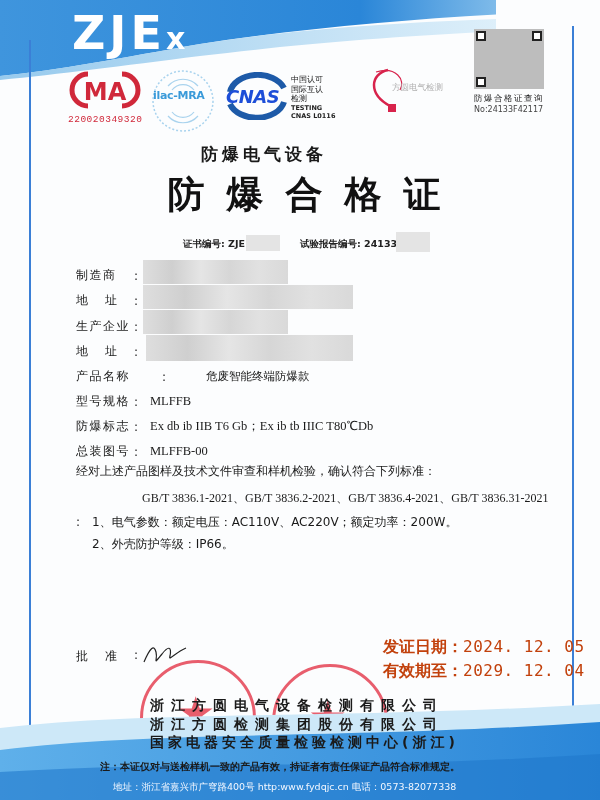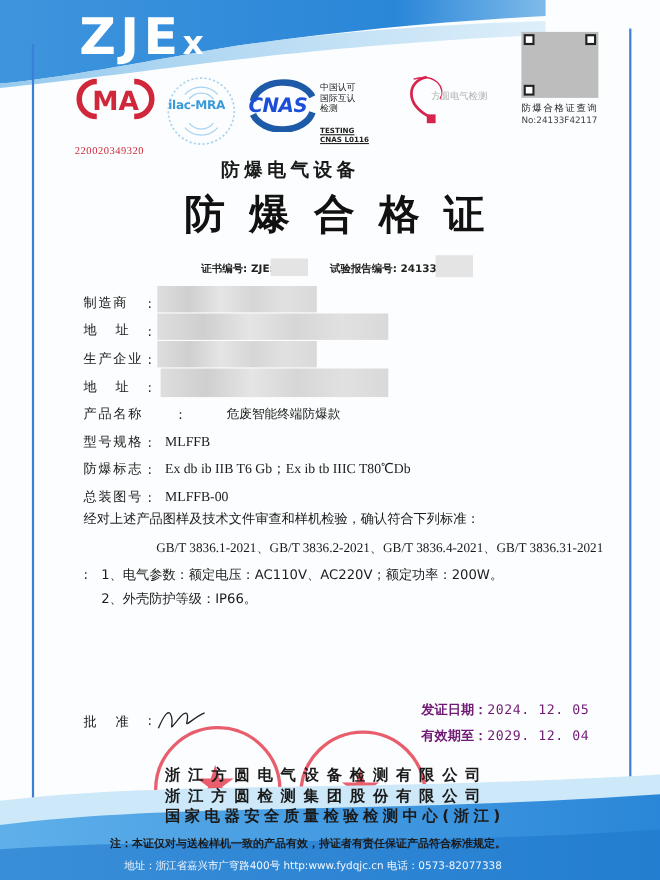--- a/index.html
+++ b/index.html
@@ -17,27 +17,27 @@
       position: absolute; left: 72px; top: 6px;
       font-family: "DejaVu Sans", sans-serif; font-weight: bold;
       font-size: 46px; letter-spacing: 4px; color: #ffffff;
     }
     .zjex-logo .x { font-size: 30px; letter-spacing: 0; }
     
     .side-line-left { position: absolute; left: 29px; top: 40px; width: 2px; height: 690px; background: #3b7fd6; }
     .side-line-right { position: absolute; left: 572px; top: 26px; width: 2px; height: 700px; background: #3b7fd6; }
     
     .cma { position: absolute; left: 68px; top: 70px; width: 74px; height: 40px; }
-    .cma-num { position: absolute; left: 68px; top: 114px; font-size: 9.5px; color: #d0283a; letter-spacing: 0.5px; font-family: Liberation Serif, serif; margin-top: 19px; }
+    .cma-num { position: absolute; left: 68px; top: 114px; font-size: 9.5px; color: #d0283a; letter-spacing: 0.5px; font-family: Liberation Mono, monospace; }
     .ilac { position: absolute; left: 150px; top: 68px; width: 66px; height: 66px; }
     .ilac-text { position: absolute; left: 153px; top: 89px; font-size: 11px; color: #3a9ad9; font-weight: bold; letter-spacing: -0.3px; }
     .cnas { position: absolute; left: 224px; top: 72px; width: 66px; height: 48px; }
     .cnas-text { position: absolute; left: 226px; top: 86px; font-size: 18px; font-weight: bold; color: #1d4ed8; font-style: italic; letter-spacing: -0.5px; }
     .cnas-cn { position: absolute; left: 291px; top: 75px; font-size: 8px; line-height: 9.5px; color: #222; }
-    .cnas-en { position: absolute; left: 291px; top: 115px; font-size: 6.5px; line-height: 8px; font-weight: bold; color: #222; text-decoration: underline; }
+    .cnas-en { position: absolute; left: 291px; top: 104px; font-size: 6.5px; line-height: 8px; font-weight: bold; color: #222; }
     .fy-logo { position: absolute; left: 366px; top: 66px; width: 110px; height: 50px; }
     .fy-text { position: absolute; left: 392px; top: 82px; font-size: 8.5px; color: #b0b0b0; font-family: "DejaVu Serif", serif; }
     .qr { position: absolute; left: 474px; top: 29px; width: 70px; height: 60px; background: #bdbdbd; }
     .qr .blk { position: absolute; width: 10px; height: 10px; border: 2px solid #222; background: #fff; box-sizing: border-box; }
     .qr-label { position: absolute; left: 474px; top: 93px; font-size: 8.5px; color: #222; letter-spacing: 1.5px; }
     .qr-no { position: absolute; left: 474px; top: 105px; font-size: 8px; color: #444; }
     
     .subtitle { position: absolute; left: 0; width: 528px; top: 143px; text-align: center; font-size: 17px; font-weight: bold; letter-spacing: 4px; color: #1a1a1a; }
     .title { position: absolute; left: 0; width: 600px; top: 170px; text-align: center; font-size: 37px; font-weight: bold; letter-spacing: 22px; color: #111; padding-left: 30px; box-sizing: border-box; }
     .numbers { position: absolute; top: 238px; font-size: 9.5px; color: #222; font-weight: bold; }
@@ -50,21 +50,21 @@
     .field .val { font-family: "Liberation Serif", serif; font-size: 12.5px; }
     .redacted { position: absolute; background: linear-gradient(90deg, #dedede, #cfcfcf 20%, #e5e5e5 40%, #d6d6d6 60%, #e1e1e1 80%, #d9d9d9); }
     .confirm { position: absolute; left: 76px; top: 463px; font-size: 12px; color: #1a1a1a; }
     .standards { position: absolute; left: 142px; top: 490px; font-size: 12px; font-family: "Liberation Serif", serif; color: #1a1a1a; }
     .remark { position: absolute; left: 76px; top: 515px; font-size: 12px; color: #1a1a1a; display: flex; }
     .remark .lbl { width: 58px; letter-spacing: 17px; }
     .remark .colon { width: 16px; }
     .remark-lines div { font-size: 12px; line-height: 22px; }
     .approve { position: absolute; left: 76px; top: 648px; font-size: 12px; display: flex; }
     .approve .lbl { width: 58px; letter-spacing: 17px; }
-    .dates { position: absolute; left: 383px; font-size: 12px; color: #701a75; font-weight: bold; }
+    .dates { position: absolute; left: 383px; font-size: 16px; color: #c2410c; font-weight: bold; }
     .dates .d { font-family: "DejaVu Sans Mono", monospace; font-weight: normal; letter-spacing: 0.5px; }
     
     .seal { position: absolute; width: 110px; height: 110px; border-radius: 50%; border: 3px solid rgba(226,40,60,0.75); }
     .seal .star { position: absolute; left: 33px; top: 28px; font-size: 44px; color: rgba(226,40,60,0.75); line-height: 1; }
     .seal .num { position: absolute; left: 46px; top: 84px; font-size: 11px; color: rgba(226,40,60,0.75); }
     
     .bottom-wave { position: absolute; left: 0; top: 700px; width: 600px; height: 100px; }
     .org-lines { position: absolute; left: 150px; top: 696px; font-size: 14px; font-weight: bold; color: #1a1a1a; letter-spacing: 7px; line-height: 18.5px; }
     .note { position: absolute; left: 100px; top: 760px; font-size: 10px; color: #1a1a1a; font-weight: bold; }
     .footer { position: absolute; left: 113px; top: 781px; font-size: 9.5px; color: #f2f7ff; }

